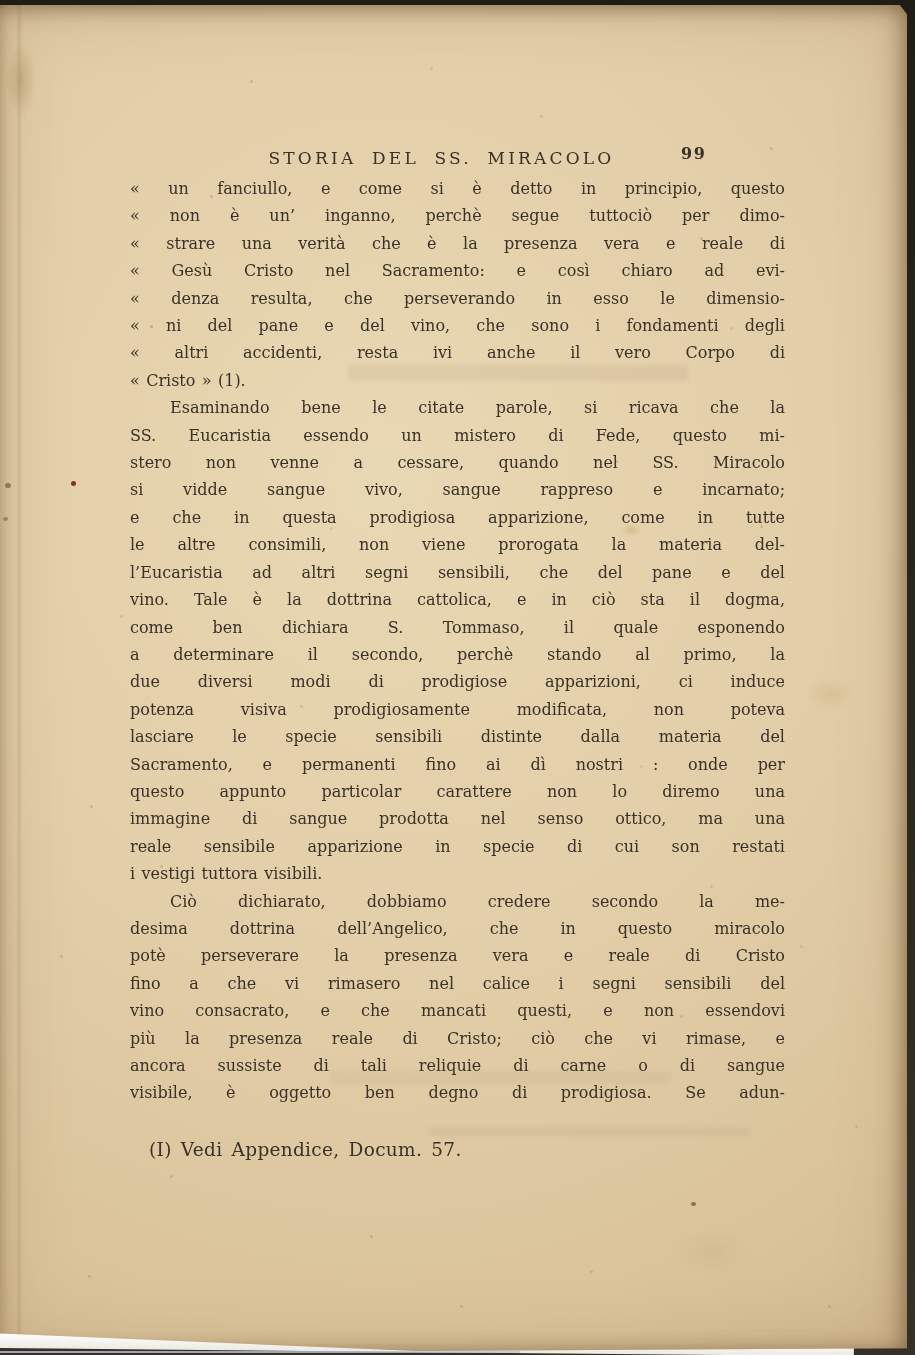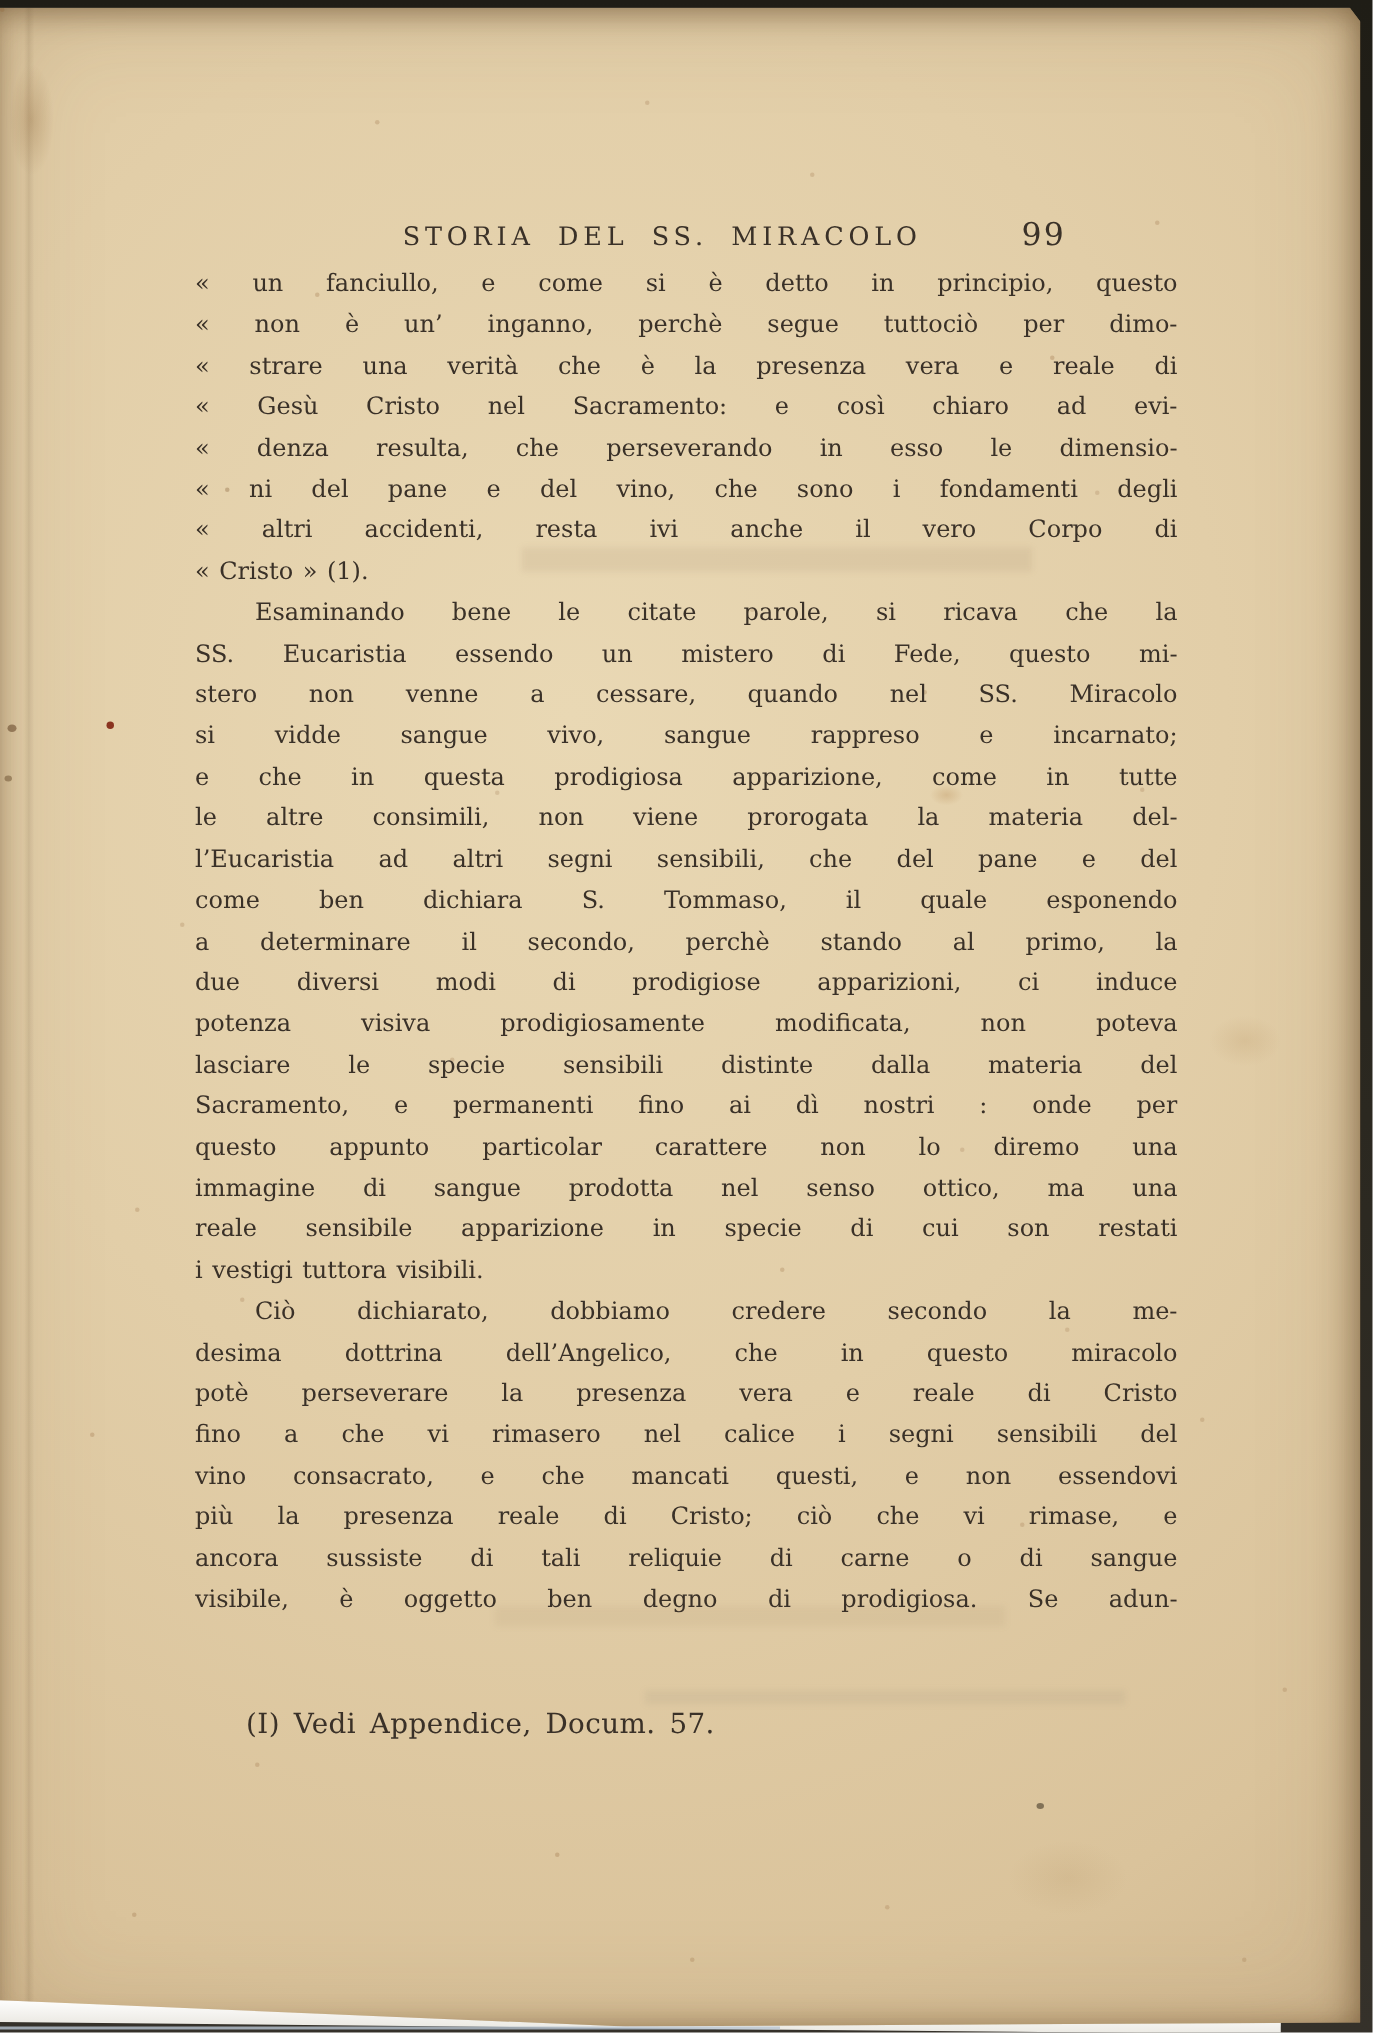--- a/index.html
+++ b/index.html
@@ -82,38 +82,38 @@
     position:absolute;left:130px;top:143px;width:655px;height:28px;
     text-align:center;
   }
   .header-title{
     display:inline-block;transform:translateX(-16px);
     font-size:17px;letter-spacing:3.2px;word-spacing:7px;
     color:var(--ink,#3a3128);
   }
   .page-number{
     position:absolute;left:551px;top:-4px;
-    font-size:21px;letter-spacing:1.5px;color:var(--ink,#3a3128);
+    font-size:16px;letter-spacing:1.5px;color:var(--ink,#3a3128);font-weight:bold;
   }
 
   
   .text-block{
     position:absolute;left:130px;top:170px;width:655px;
     font-size:16px;line-height:27.4px;word-spacing:.08em;
     color:var(--ink,#3a3128);
   }
   .paragraph{margin:0;}
   .line{text-align:justify;text-align-last:justify;overflow:hidden;white-space:normal;}
   .line.end{text-align-last:left;}
   .line.indent{text-indent:40px;}
   .it{}
 
   
   .footnote{
-    position:absolute;left:164px;top:1134px;
+    position:absolute;left:149px;top:1134px;
     font-size:18.5px;letter-spacing:.3px;word-spacing:3px;
     color:var(--ink,#3a3128);
   }
 </style>
 </head>
 <body>
 
 <div class="scan">
 
   <div class="next-page-edge"></div>
@@ -154,20 +154,21 @@
           <div class="line end"><span>« Cristo » (1).</span></div>
         </div>
         <div class="paragraph">
           <div class="line indent"><span>Esaminando bene le citate parole, si ricava che la</span></div>
           <div class="line"><span>SS. Eucaristia essendo un mistero di Fede, questo mi-</span></div>
           <div class="line"><span>stero non venne a cessare, quando nel SS. Miracolo</span></div>
           <div class="line"><span>si vidde </span><span class="it">sangue vivo, sangue rappreso e incarnato</span><span>;</span></div>
           <div class="line"><span>e che in questa prodigiosa apparizione, come in tutte</span></div>
           <div class="line"><span>le altre consimili, non viene prorogata la materia del-</span></div>
           <div class="line"><span>l’Eucaristia ad altri segni sensibili, che del pane e del</span></div>
+          <div class="line"><span>vino. Tale è la dottrina cattolica, e in ciò sta il dogma,</span></div>
           <div class="line"><span>come ben dichiara S. Tommaso, il quale esponendo</span></div>
           <div class="line"><span>a determinare il secondo, perchè stando al primo, la</span></div>
           <div class="line"><span>due diversi modi di prodigiose apparizioni, ci induce</span></div>
           <div class="line"><span>potenza visiva prodigiosamente modificata, non poteva</span></div>
           <div class="line"><span>lasciare le specie sensibili distinte dalla materia del</span></div>
           <div class="line"><span>Sacramento, e permanenti fino ai dì nostri : onde per</span></div>
           <div class="line"><span>questo appunto particolar carattere non lo diremo una</span></div>
           <div class="line"><span>immagine di sangue prodotta nel senso ottico, ma una</span></div>
           <div class="line"><span>reale sensibile apparizione in specie di cui son restati</span></div>
           <div class="line end"><span>i vestigi tuttora visibili.</span></div>

